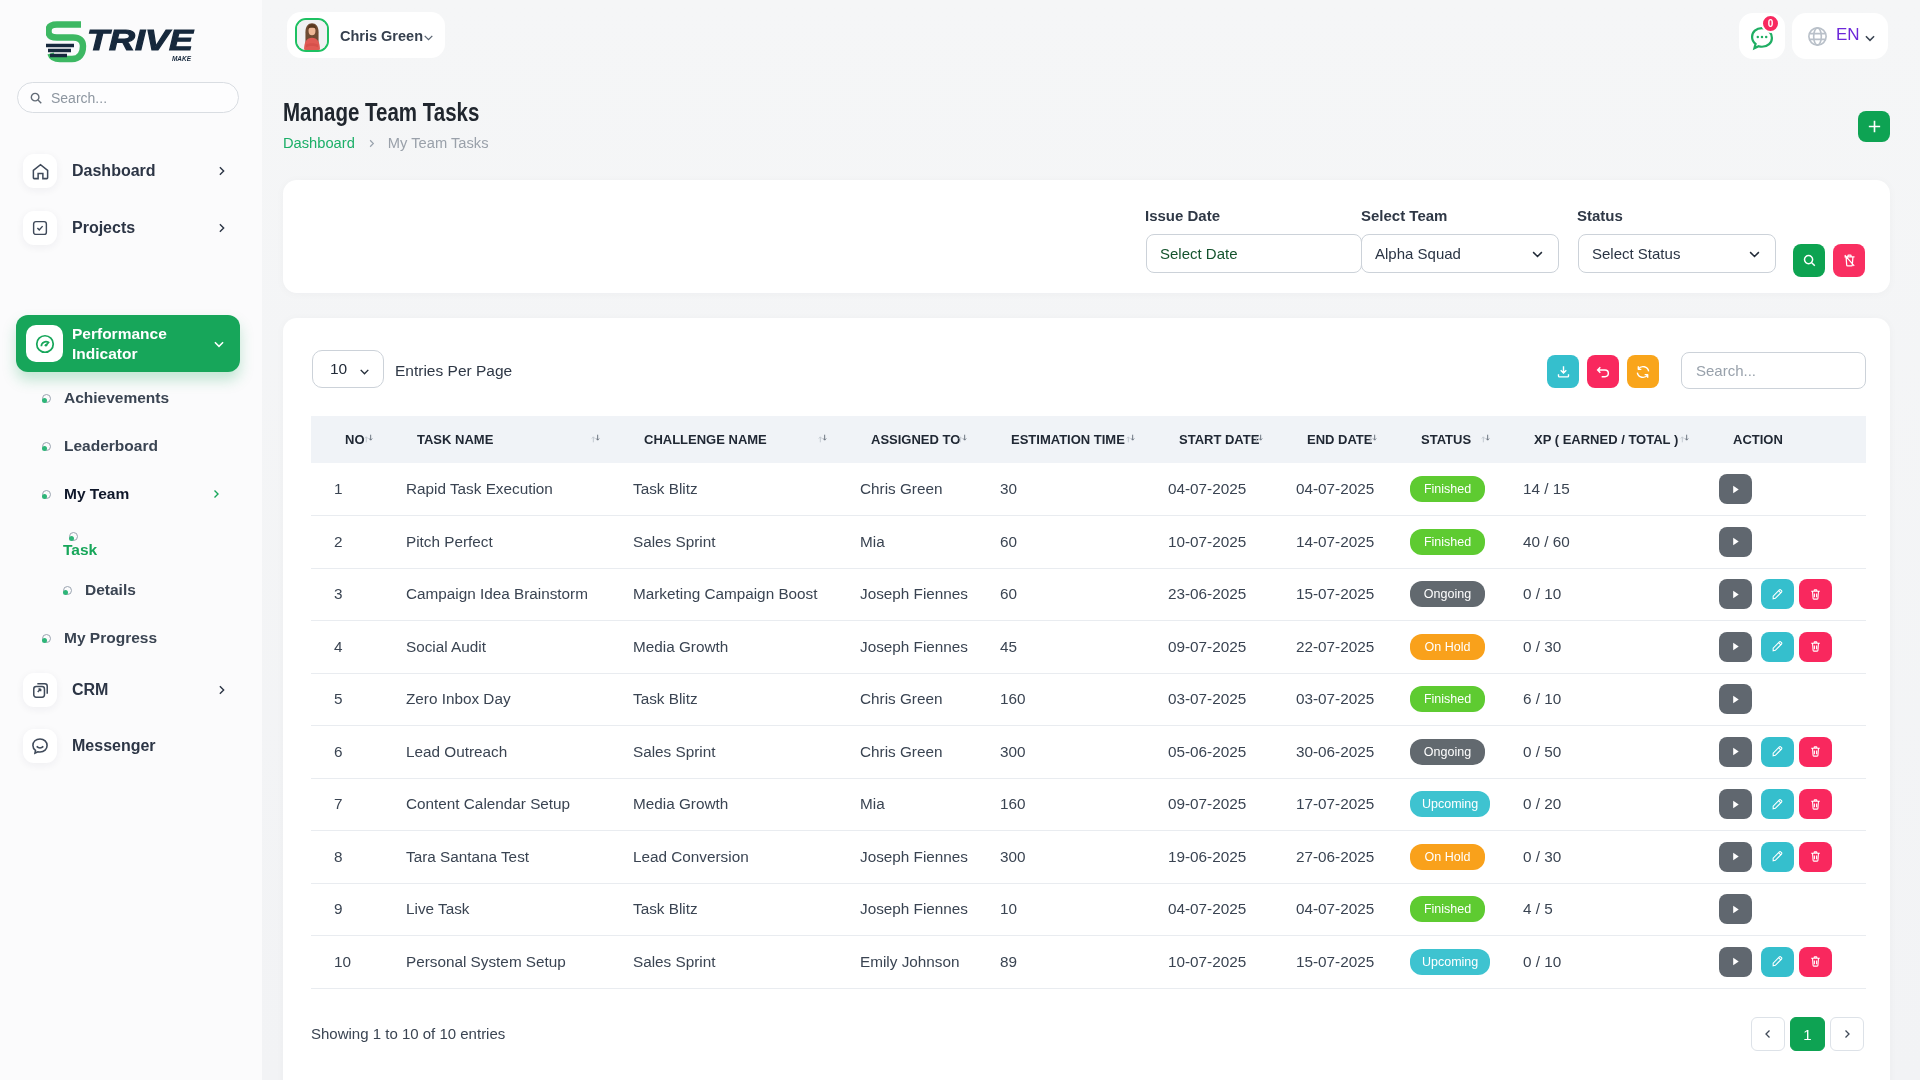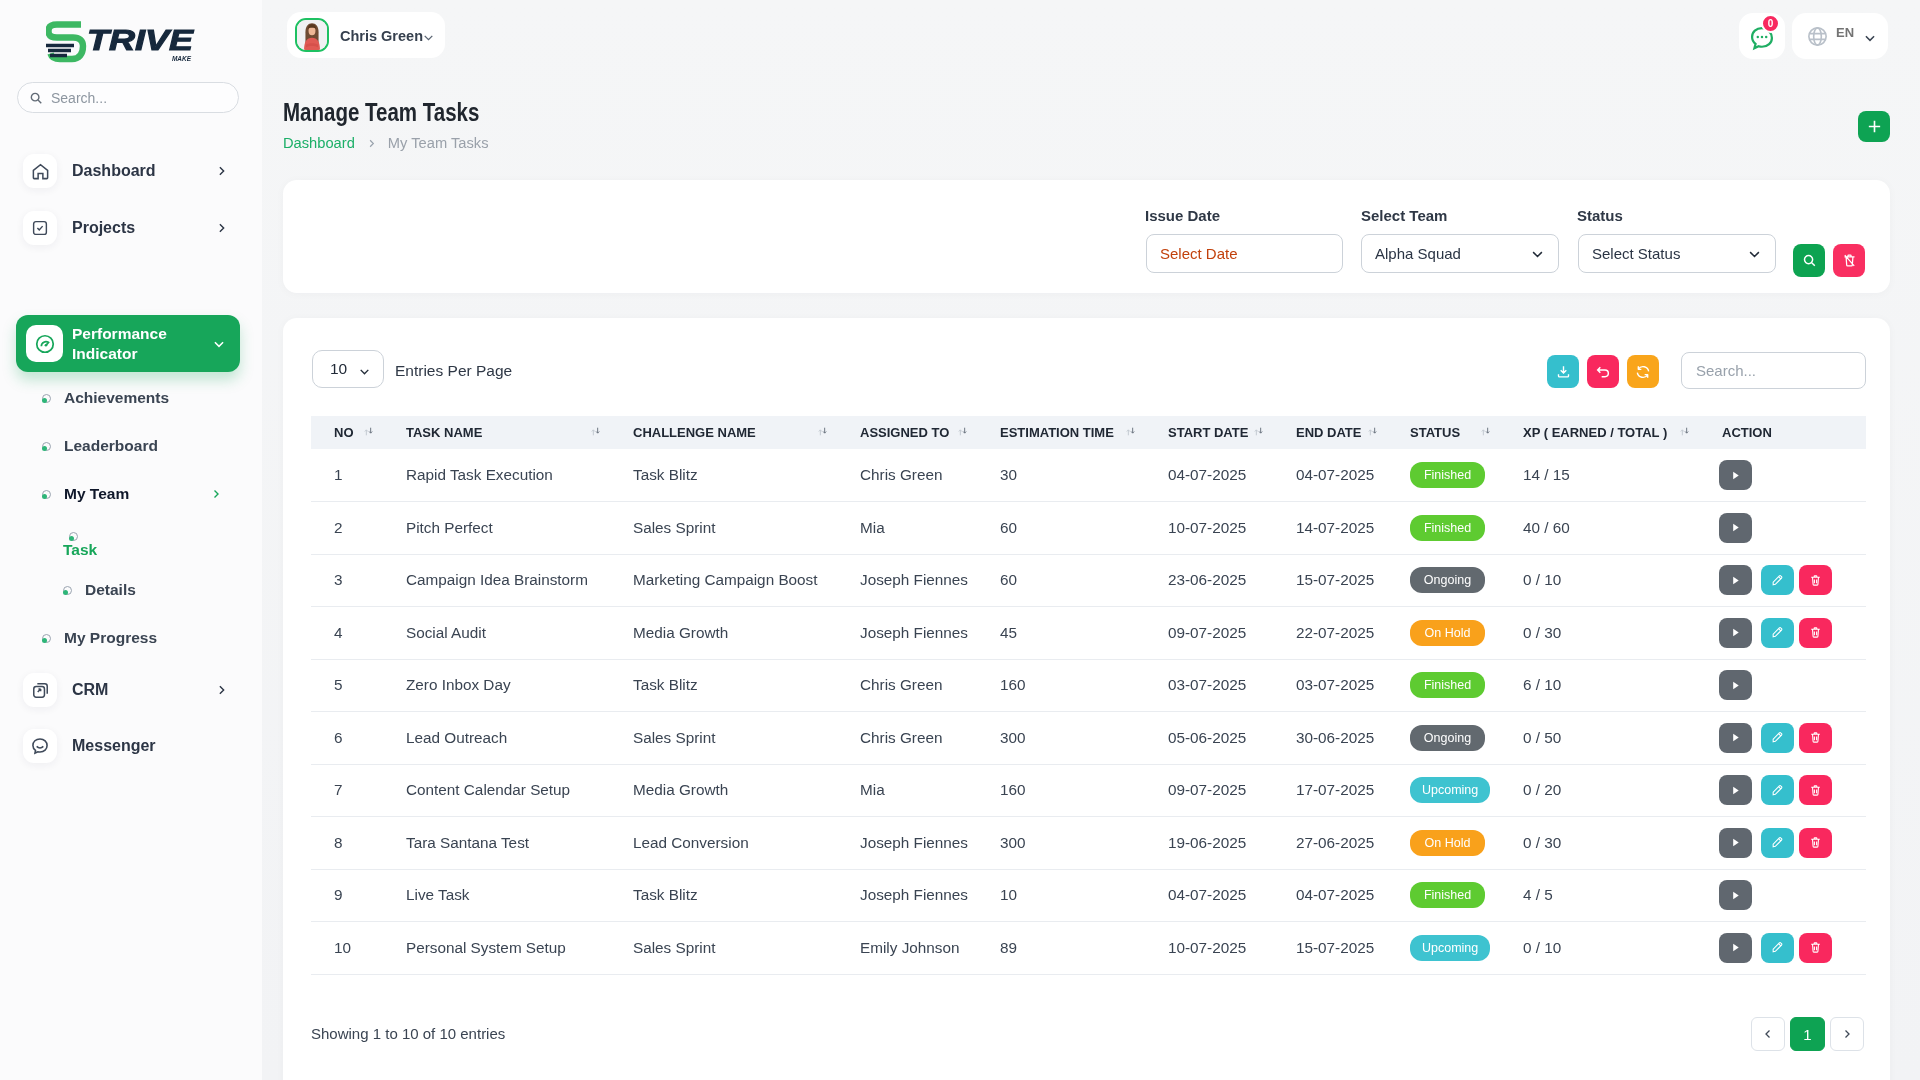--- a/index.html
+++ b/index.html
@@ -23,40 +23,40 @@
   #active-item .atext { position:absolute; left:56px; top:9px; font-size:15.5px; font-weight:700; color:#fff; line-height:20px; }
   #active-item .achev { position:absolute; right:14px; top:22px; }
   
   #userchip { position:absolute; left:287px; top:12px; width:158px; height:46px; background:#fff; border-radius:14px; }
   #avatar { position:absolute; left:8px; top:6px; width:34px; height:34px; border:2px solid #1ec162; border-radius:11px; overflow:hidden; background:#efe9e6; }
   #userchip .uname { position:absolute; left:53px; top:16px; font-size:14.5px; font-weight:700; color:#36404e; }
   #userchip .uchev { position:absolute; right:10px; top:19px; }
   #chatbtn { position:absolute; left:1739px; top:13px; width:46px; height:46px; background:#fff; border-radius:14px; }
   #chatbadge { position:absolute; left:22px; top:1px; width:19px; height:19px; background:#f8295f; border:2px solid #fff; border-radius:50%; color:#fff; font-size:10px; font-weight:700; display:flex; align-items:center; justify-content:center; }
   #langchip { position:absolute; left:1792px; top:13px; width:96px; height:46px; background:#fff; border-radius:14px; }
-  #langchip .en { position:absolute; left:44px; top:12px; font-size:13px; font-weight:700; color:#737373; }
+  #langchip .en { position:absolute; left:44px; top:12px; font-size:17px; font-weight:400; color:#6d28d9; }
   
   #pagetitle { position:absolute; left:283px; top:98px; font-size:25px; font-weight:700; color:#20262e; transform:scaleX(0.82); transform-origin:left center; white-space:nowrap; }
   #breadcrumb { position:absolute; left:283px; top:135px; font-size:14.7px; color:#9aa1aa; display:flex; align-items:center; gap:11px; }
   #breadcrumb .bc-green { color:#1caf68; }
   #plusbtn { position:absolute; left:1858px; top:111px; width:32px; height:31px; background:#0ea353; border-radius:8px; color:#fff; display:flex; align-items:center; justify-content:center; }
   
   #filtercard { position:absolute; left:283px; top:180px; width:1607px; height:113px; background:#fff; border-radius:14px; box-shadow:0 1px 10px rgba(20,30,50,0.03); }
   .flabel { position:absolute; top:27px; font-size:15px; font-weight:700; color:#2f3846; }
   .finput { position:absolute; top:54px; height:39px; border:1px solid #ccd2d9; border-radius:8px; background:#fff; font-size:15px; display:flex; align-items:center; padding:0 13px; }
   .fbtn { position:absolute; top:64px; width:32px; height:33px; border-radius:8px; display:flex; align-items:center; justify-content:center; }
   .selchev { position:absolute; right:13px; top:50%; transform:translateY(-50%); }
   
   #tablecard { position:absolute; left:283px; top:318px; width:1607px; height:790px; background:#fff; border-radius:14px; box-shadow:0 1px 10px rgba(20,30,50,0.03); }
   #lensel { position:absolute; left:29px; top:32px; width:72px; height:38px; border:1px solid #ccd2d9; border-radius:10px; font-size:15.5px; color:#222b38; display:flex; align-items:center; padding-left:17px; }
   #lenlabel { position:absolute; left:112px; top:44px; font-size:15.5px; font-weight:400; color:#2f3846; }
   .tbtn { position:absolute; top:37px; width:32px; height:33px; border-radius:8px; display:flex; align-items:center; justify-content:center; }
   #tsearch { position:absolute; left:1398px; top:34px; width:185px; height:37px; border:1px solid #ccd2d9; border-radius:8px; font-size:15px; color:#98a1ab; display:flex; align-items:center; padding-left:14px; }
   table { position:absolute; left:28px; top:98px; width:1555px; border-collapse:collapse; table-layout:fixed; }
-  thead th { background:#f0f3f7; height:33px; font-size:13px; font-weight:700; color:#202834; text-align:left; padding:0 10px 0 23px; position:relative; }
+  thead th { background:#f0f3f7; height:47px; font-size:13px; font-weight:700; color:#202834; text-align:left; padding:0 10px 0 34px; position:relative; }
   thead th .sort { position:absolute; right:8px; top:50%; transform:translateY(-50%); }
   tbody td { height:52.5px; border-bottom:1px solid #e9ecf0; font-size:15.3px; color:#3a4452; padding:0 10px 0 23px; white-space:nowrap; }
   tbody td:last-child { padding-left:20px; }
   .badge { display:inline-block; min-width:75px; padding:6px 12px; border-radius:12px; font-size:12.5px; font-weight:400; color:#fff; text-align:center; }
   .b-finished { background:#5ecb31; }
   .b-ongoing { background:#62696f; }
   .b-onhold { background:#f9a11b; }
   .b-upcoming { background:#3ec3d0; }
   .act { display:inline-flex; width:33px; height:30px; border-radius:8px; align-items:center; justify-content:center; margin-right:9px; vertical-align:middle; }
   .a-play { background:#60676f; }
@@ -224,21 +224,21 @@
 <div id="plusbtn">
     <svg width="17" height="17" viewBox="0 0 24 24" fill="none" stroke="#fff" stroke-width="2.3">
       <path d="M12 4 V20 M4 12 H20"></path>
     </svg>
   </div>
 
 <div id="filtercard">
   <div class="flabel" style="left:862px;">Issue Date</div>
   <div class="flabel" style="left:1078px;">Select Team</div>
   <div class="flabel" style="left:1294px;">Status</div>
-  <div class="finput" style="left:863px; width:197px; color:#c2410c;">Select Date</div>
+  <div class="finput" style="left:863px; width:216px; color:#14532d;">Select Date</div>
   <div class="finput" style="left:1078px; width:198px; color:#2a3444;">Alpha Squad
     <svg class="selchev" width="15" height="15" viewBox="0 0 24 24" fill="none" stroke="#222b38" stroke-width="2.4">
         <path d="M5 9 L12 16 L19 9"></path>
       </svg>
   </div>
   <div class="finput" style="left:1295px; width:198px; color:#2a3444;">Select Status
     <svg class="selchev" width="15" height="15" viewBox="0 0 24 24" fill="none" stroke="#222b38" stroke-width="2.4">
         <path d="M5 9 L12 16 L19 9"></path>
       </svg>
   </div>

